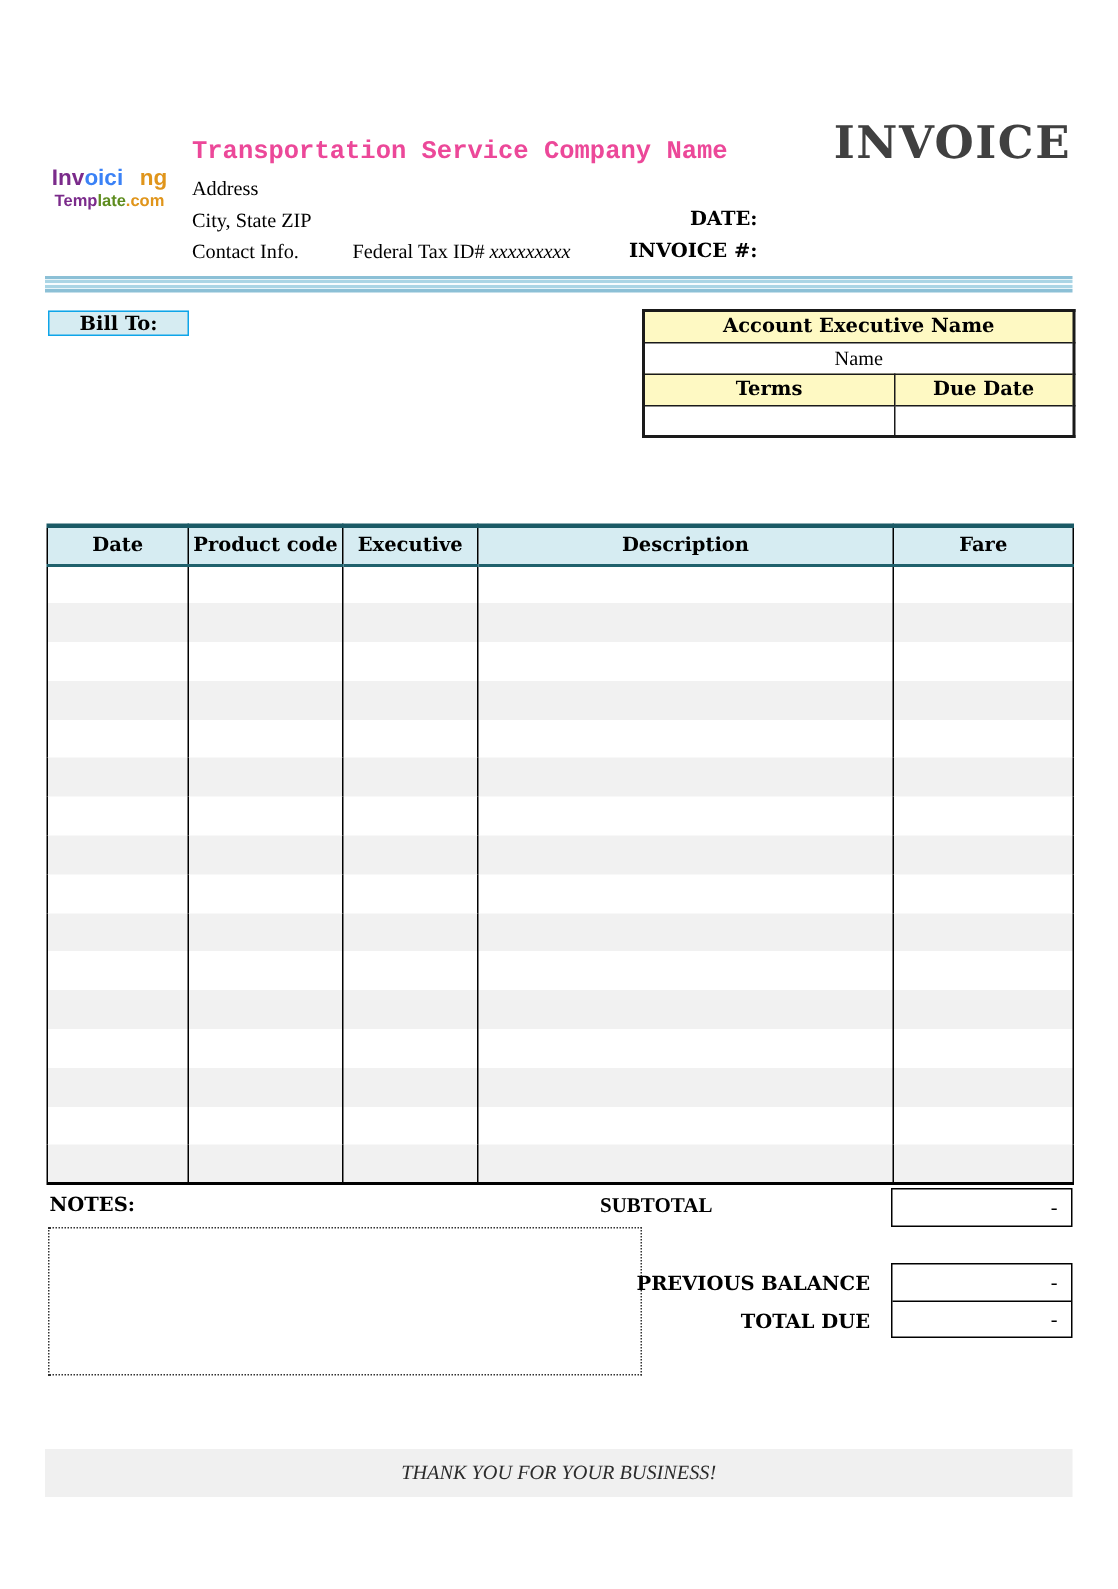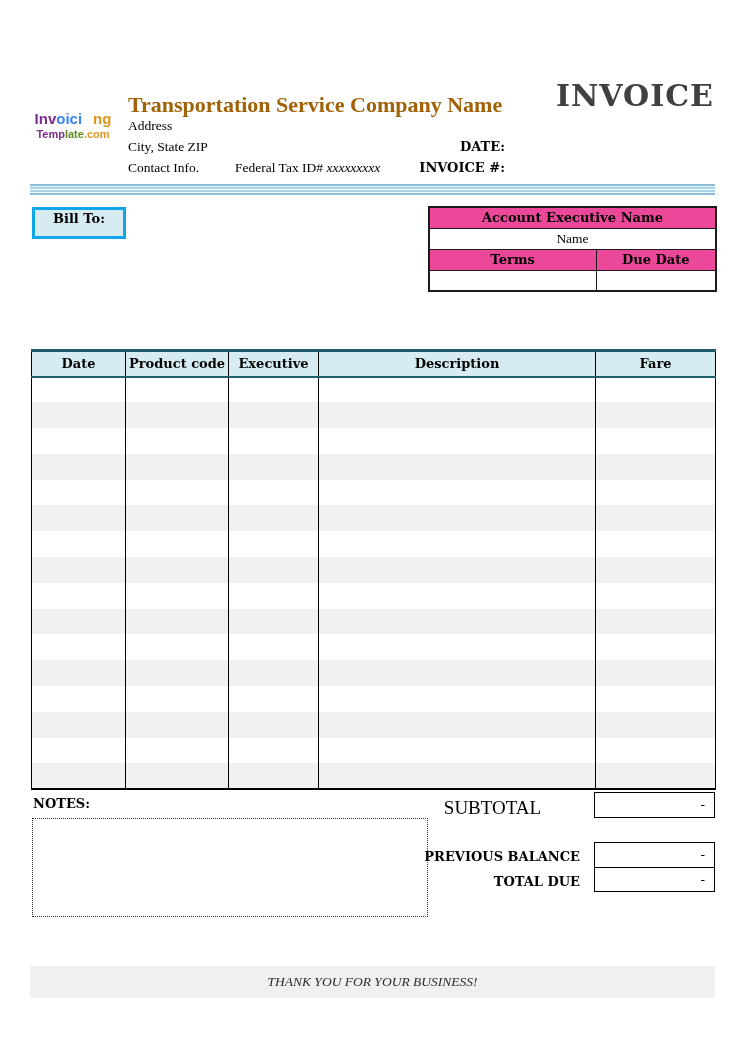--- a/index.html
+++ b/index.html
@@ -10,22 +10,22 @@
   }
   .abs { position:absolute; }
 
   
   .logo { left:30px; top:110px; width:86px; text-align:center;
           font-family:"Liberation Sans", sans-serif; font-weight:bold; }
   .logo-line1 { font-size:15px; letter-spacing:0; line-height:18px; }
   .logo-line2 { font-size:11px; line-height:13px; }
 
   
-  .company-name { left:128px; top:92px; font-family:Liberation Serif, serif;
-                  font-weight:bold; font-size:22px; color:#a16207; }
+  .company-name { left:128px; top:92px; font-family:Liberation Mono, monospace;
+                  font-weight:bold; font-size:17px; color:#ec4899; }
   .invoice-title { right:31px; top:78px; font-family:"DejaVu Serif", serif;
                    font-weight:bold; font-size:30px; color:#404040; letter-spacing:1px; }
   .hdr-text { font-size:13.5px; line-height:16px; }
   .addr1 { left:128px; top:118px; }
   .addr2 { left:128px; top:139px; }
   .contact { left:128px; top:160px; }
   .taxid { left:235px; top:160px; }
   .taxid .xs { font-style:italic; }
   .hdr-label { font-family:"DejaVu Serif", serif; font-weight:bold; font-size:13px;
                text-align:right; width:110px; }
@@ -37,50 +37,50 @@
 
   
   .separator { left:30px; top:184px; width:685px; height:11px;
     background:linear-gradient(to bottom,
       #8CC0D6 0px,#8CC0D6 2px,#E6F4F9 2px,#E6F4F9 3px,
       #AAD5E5 3px,#AAD5E5 5px,#F7FCFE 5px,#F7FCFE 6px,
       #AAD5E5 6px,#AAD5E5 8px,#E6F4F9 8px,#E6F4F9 9px,
       #8CC0D6 9px,#8CC0D6 11px); }
 
   
-  .bill-to { left:32px; top:207px; width:94px; height:32px; background:#D6ECF2;
-             border:3px solid #0ea5e9; text-align:center;
+  .bill-to { left:32px; top:207px; width:94px; height:17px; background:#D6ECF2;
+             border:1px solid #0ea5e9; text-align:center;
              font-family:"DejaVu Serif", serif; font-weight:bold; font-size:13px;
              line-height:18px; }
 
   
   .exec-table { left:428px; top:206px; border-collapse:collapse;
                 border:2px solid #1A1A1A; table-layout:fixed; }
   .exec-table td { border:1px solid #1A1A1A; height:21px; text-align:center;
                    font-size:13.5px; vertical-align:middle; }
-  .exec-table .hd { background:#ec4899; font-family:"DejaVu Serif", serif;
+  .exec-table .hd { background:#fef9c3; font-family:"DejaVu Serif", serif;
                     font-weight:bold; font-size:13px; }
 
   
   .items { left:31px; top:349px; border-collapse:collapse; table-layout:fixed;
            width:684px; border-left:1.5px solid #000; border-right:1.5px solid #000;
            border-bottom:2px solid #000; border-top:3px solid #1B5A66;padding-left:22px; }
   .items th { background:#D6ECF2; border-left:1px solid #000; border-right:1px solid #000;
               border-bottom:2px solid #20616C; height:26px;
               font-family:"DejaVu Serif", serif; font-weight:bold; font-size:13px; }
   .items td { border-left:1px solid #000; border-right:1px solid #000; }
   .items tbody tr { height:25.8px; }
   .items tbody tr:nth-child(even) td { background:#F1F1F1; }
 
   
   .sum-label { font-family:"DejaVu Serif", serif; font-weight:bold; font-size:13px;
                text-align:right; }
   .notes-label { left:33px; top:796px; text-align:left; }
   .subtotal-label { left:400px; top:797px; width:185px; font-family:"Liberation Serif", serif;
-                    font-weight:normal; font-size:19px; text-align:center; }
+                    font-weight:bold; font-size:14px; text-align:left; }
   .fare-cell { left:594px; width:121px; border:1.5px solid #000; background:#fff;
                font-size:13.5px; text-align:right; padding-right:9px; }
   .subtotal-cell { top:791.5px; height:26px; line-height:24px; }
   .prevbal-label { left:330px; top:849px; width:250px; }
   .totaldue-label { left:330px; top:874px; width:250px; }
   .totals-box { left:594px; top:842px; width:121px; border:1.5px solid #000; background:#fff; }
   .totals-box .cell { height:24px; line-height:24px; font-size:13.5px;
                       text-align:right; padding-right:9px; }
   .totals-box .cell + .cell { border-top:1.5px solid #000; }
 

